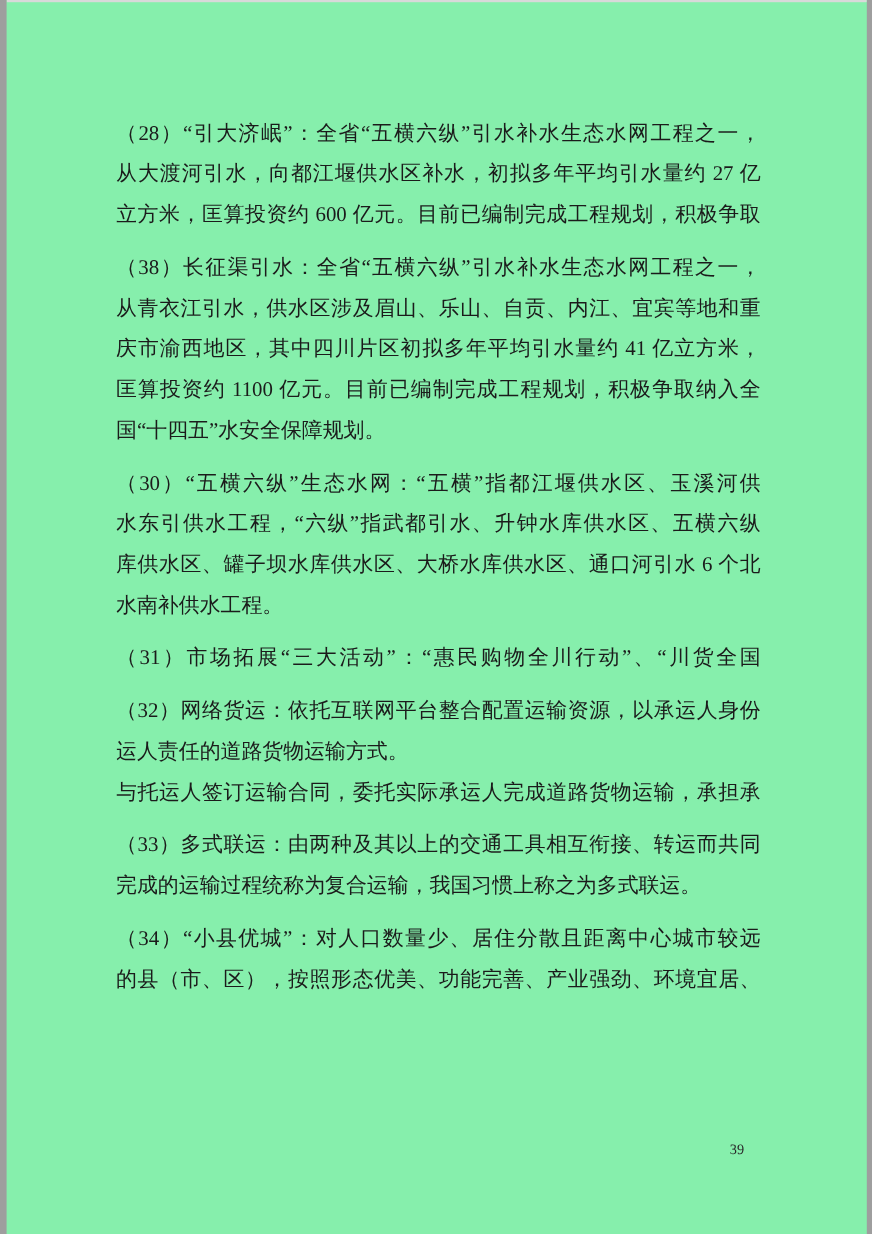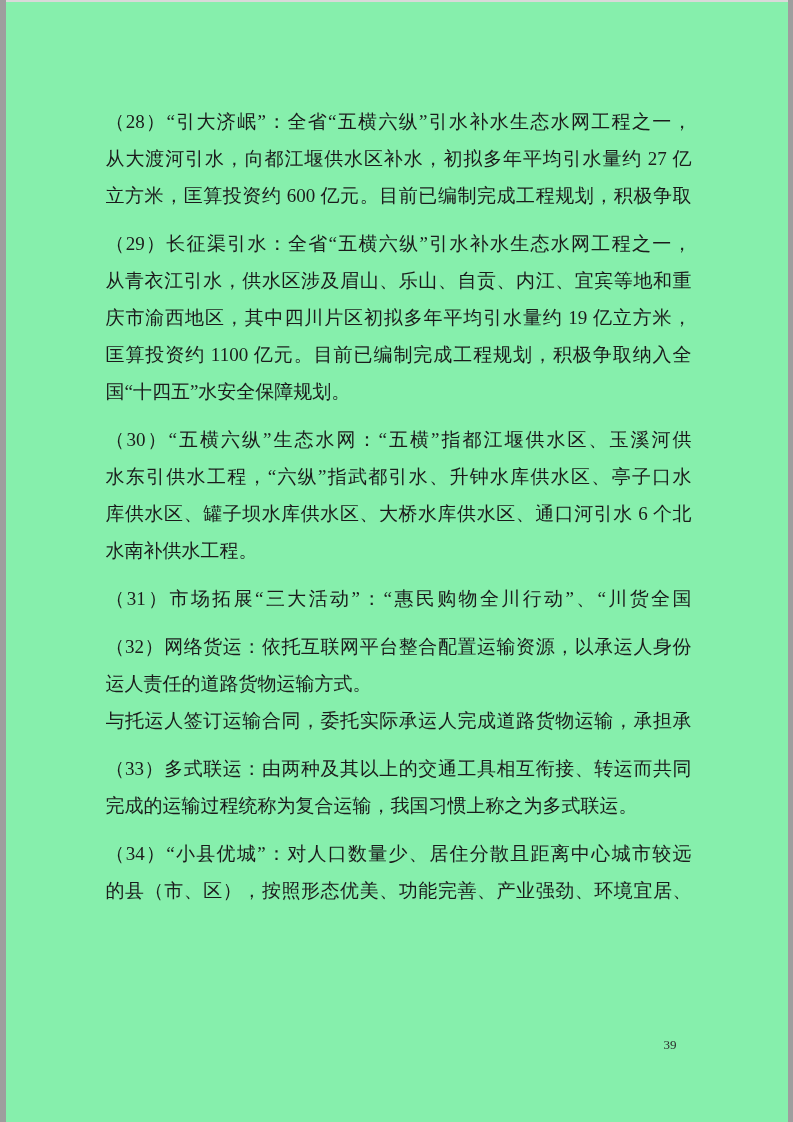--- a/index.html
+++ b/index.html
@@ -55,29 +55,29 @@
 
 <div class="page">
   <div class="scan-edge"></div>
   <div class="content">
       <div class="para">
         <div class="line">（28）“引大济岷”：全省“五横六纵”引水补水生态水网工程之一，</div>
         <div class="line">从大渡河引水，向都江堰供水区补水，初拟多年平均引水量约 27 亿</div>
         <div class="line">立方米，匡算投资约 600 亿元。目前已编制完成工程规划，积极争取</div>
       </div>
       <div class="para">
-        <div class="line">（29）长征渠引水：全省“五横六纵”引水补水生态水网工程之一，</div>
+        <div class="line">（38）长征渠引水：全省“五横六纵”引水补水生态水网工程之一，</div>
         <div class="line">从青衣江引水，供水区涉及眉山、乐山、自贡、内江、宜宾等地和重</div>
-        <div class="line">庆市渝西地区，其中四川片区初拟多年平均引水量约 19 亿立方米，</div>
+        <div class="line">庆市渝西地区，其中四川片区初拟多年平均引水量约 41 亿立方米，</div>
         <div class="line">匡算投资约 1100 亿元。目前已编制完成工程规划，积极争取纳入全</div>
         <div class="line final">国“十四五”水安全保障规划。</div>
       </div>
       <div class="para">
         <div class="line">（30）“五横六纵”生态水网：“五横”指都江堰供水区、玉溪河供</div>
-        <div class="line">水东引供水工程，“六纵”指武都引水、升钟水库供水区、亭子口水</div>
+        <div class="line">水东引供水工程，“六纵”指武都引水、升钟水库供水区、五横六纵</div>
         <div class="line">库供水区、罐子坝水库供水区、大桥水库供水区、通口河引水 6 个北</div>
         <div class="line final">水南补供水工程。</div>
       </div>
       <div class="para">
         <div class="line">（31）市场拓展“三大活动”：“惠民购物全川行动”、“川货全国</div>
       </div>
       <div class="para">
         <div class="line">（32）网络货运：依托互联网平台整合配置运输资源，以承运人身份</div>
         <div class="line final">运人责任的道路货物运输方式。</div>
         <div class="line">与托运人签订运输合同，委托实际承运人完成道路货物运输，承担承</div>

